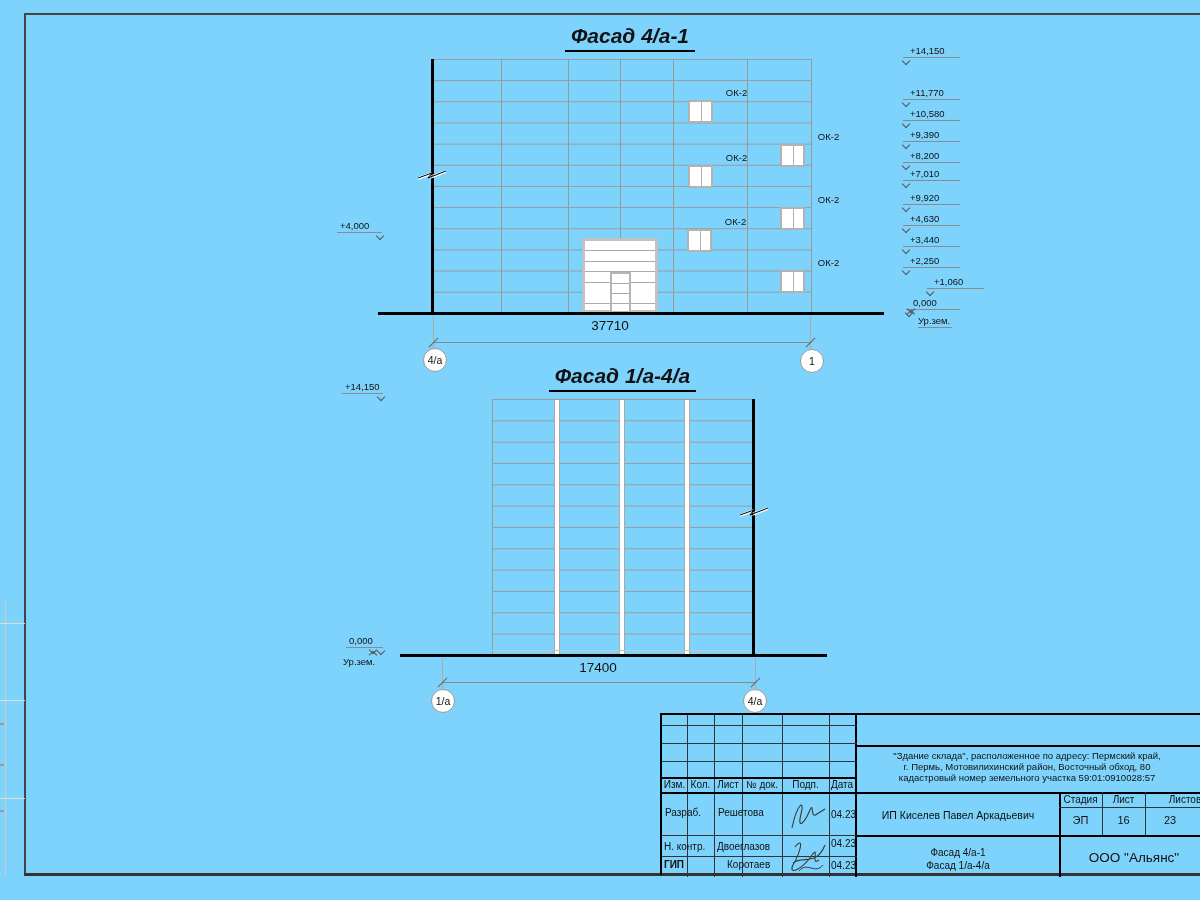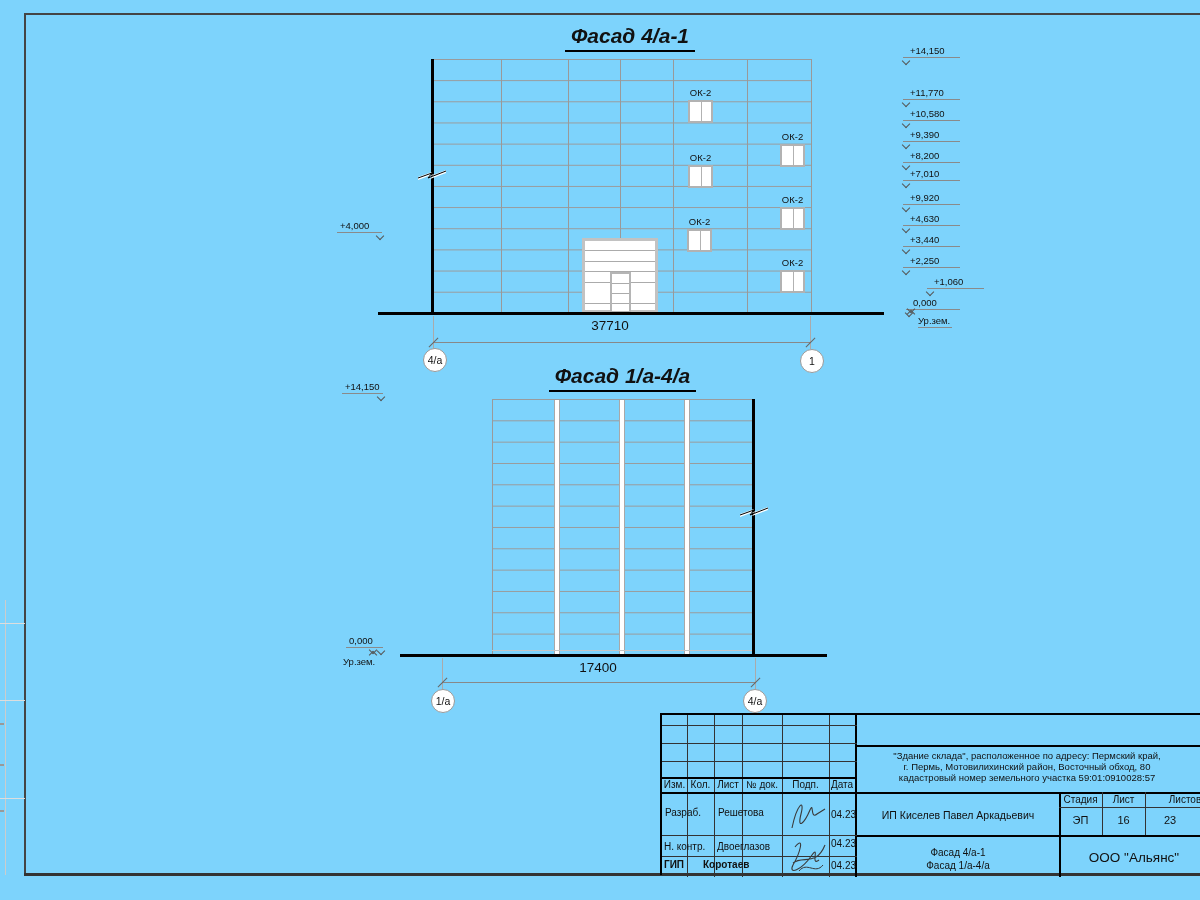--- a/index.html
+++ b/index.html
@@ -7,21 +7,21 @@
         font-family:"Liberation Sans", sans-serif;color:#111;}
   .abs{position:absolute;}
   .hline{position:absolute;background:#999;height:1px;}
   .vline{position:absolute;background:#999;width:1px;}
   .thick{background:#000;}
   
   .panelfield{position:absolute;background-image:linear-gradient(to bottom,#9a9a9a 1px,transparent 1px);}
   .jointV{position:absolute;width:6px;background:#fff;border-left:1px solid #a8a8a8;border-right:1px solid #a8a8a8;box-sizing:border-box;}
   .win{position:absolute;width:25px;height:23px;background:#fff;border:2px solid #b2b2b2;box-sizing:border-box;}
   .win .mull{position:absolute;left:50%;top:0;width:1px;height:100%;background:#b2b2b2;}
-  .winlabel{position:absolute;font-size:9.5px;white-space:nowrap;text-align:center;width:29px;}
+  .winlabel{position:absolute;font-size:9.5px;white-space:nowrap;text-align:center;width:29px;margin-left:36px;}
   .title{position:absolute;font-size:21px;font-weight:bold;font-style:italic;text-align:center;}
   .title span{display:inline-block;border-bottom:2px solid #000;padding:0 6px 2px 6px;}
   .dimtext{position:absolute;font-size:13.5px;text-align:center;}
   .axcirc{position:absolute;width:22px;height:22px;border:1px solid #999;border-radius:50%;
           display:flex;align-items:center;justify-content:center;font-size:10.5px;background:#fff;}
   .dimtick{position:absolute;width:13px;height:1px;background:#666;transform:rotate(-45deg);}
   .elev,.elevL{position:absolute;height:13px;line-height:13px;border-bottom:1px solid #8a8a8a;
           font-size:9.5px;white-space:nowrap;}
   .elev{padding-left:7px;}
   .elevL{padding-left:3px;}
@@ -216,21 +216,21 @@
     <div class="tbtext tbcenter" style="left:120px;top:64px;width:47px;">Подп.</div>
     <div class="tbtext tbcenter" style="left:167px;top:64px;width:26px;">Дата</div>
 
     <div class="tbtext" style="left:3px;top:92px;">Разраб.</div>
     <div class="tbtext" style="left:56px;top:92px;">Решетова</div>
     <div class="tbtext" style="left:169px;top:94px;">04.23</div>
     <div class="tbtext" style="left:2px;top:126px;">Н. контр.</div>
     <div class="tbtext" style="left:55px;top:126px;">Двоеглазов</div>
     <div class="tbtext" style="left:169px;top:123px;">04.23</div>
     <div class="tbtext" style="left:2px;top:144px;font-weight:bold;">ГИП</div>
-    <div class="tbtext" style="left:41px;top:144px;font-weight:bold;">Коротаев</div>
+    <div class="tbtext" style="left:65px;top:144px;">Коротаев</div>
     <div class="tbtext" style="left:169px;top:145px;">04.23</div>
 
     <svg class="abs" style="left:122px;top:79px;" width="44" height="40" viewBox="0 0 44 40">
       <path d="M8,34 C13,10 21,4 17,20 C13,36 20,30 26,16 C30,7 26,26 33,20 L41,15" fill="none" stroke="#3a3a3a" stroke-width="1.1"></path>
     </svg>
     <svg class="abs" style="left:121px;top:120px;" width="46" height="42" viewBox="0 0 46 42">
       <path d="M12,12 C22,0 17,18 10,30 C5,40 18,36 29,20 C37,9 27,32 36,25 M10,28 C20,20 33,32 42,10" fill="none" stroke="#3a3a3a" stroke-width="1.1"></path>
       <path d="M16,36 C24,26 32,40 40,30" fill="none" stroke="#3a3a3a" stroke-width="1"></path>
     </svg>
 

